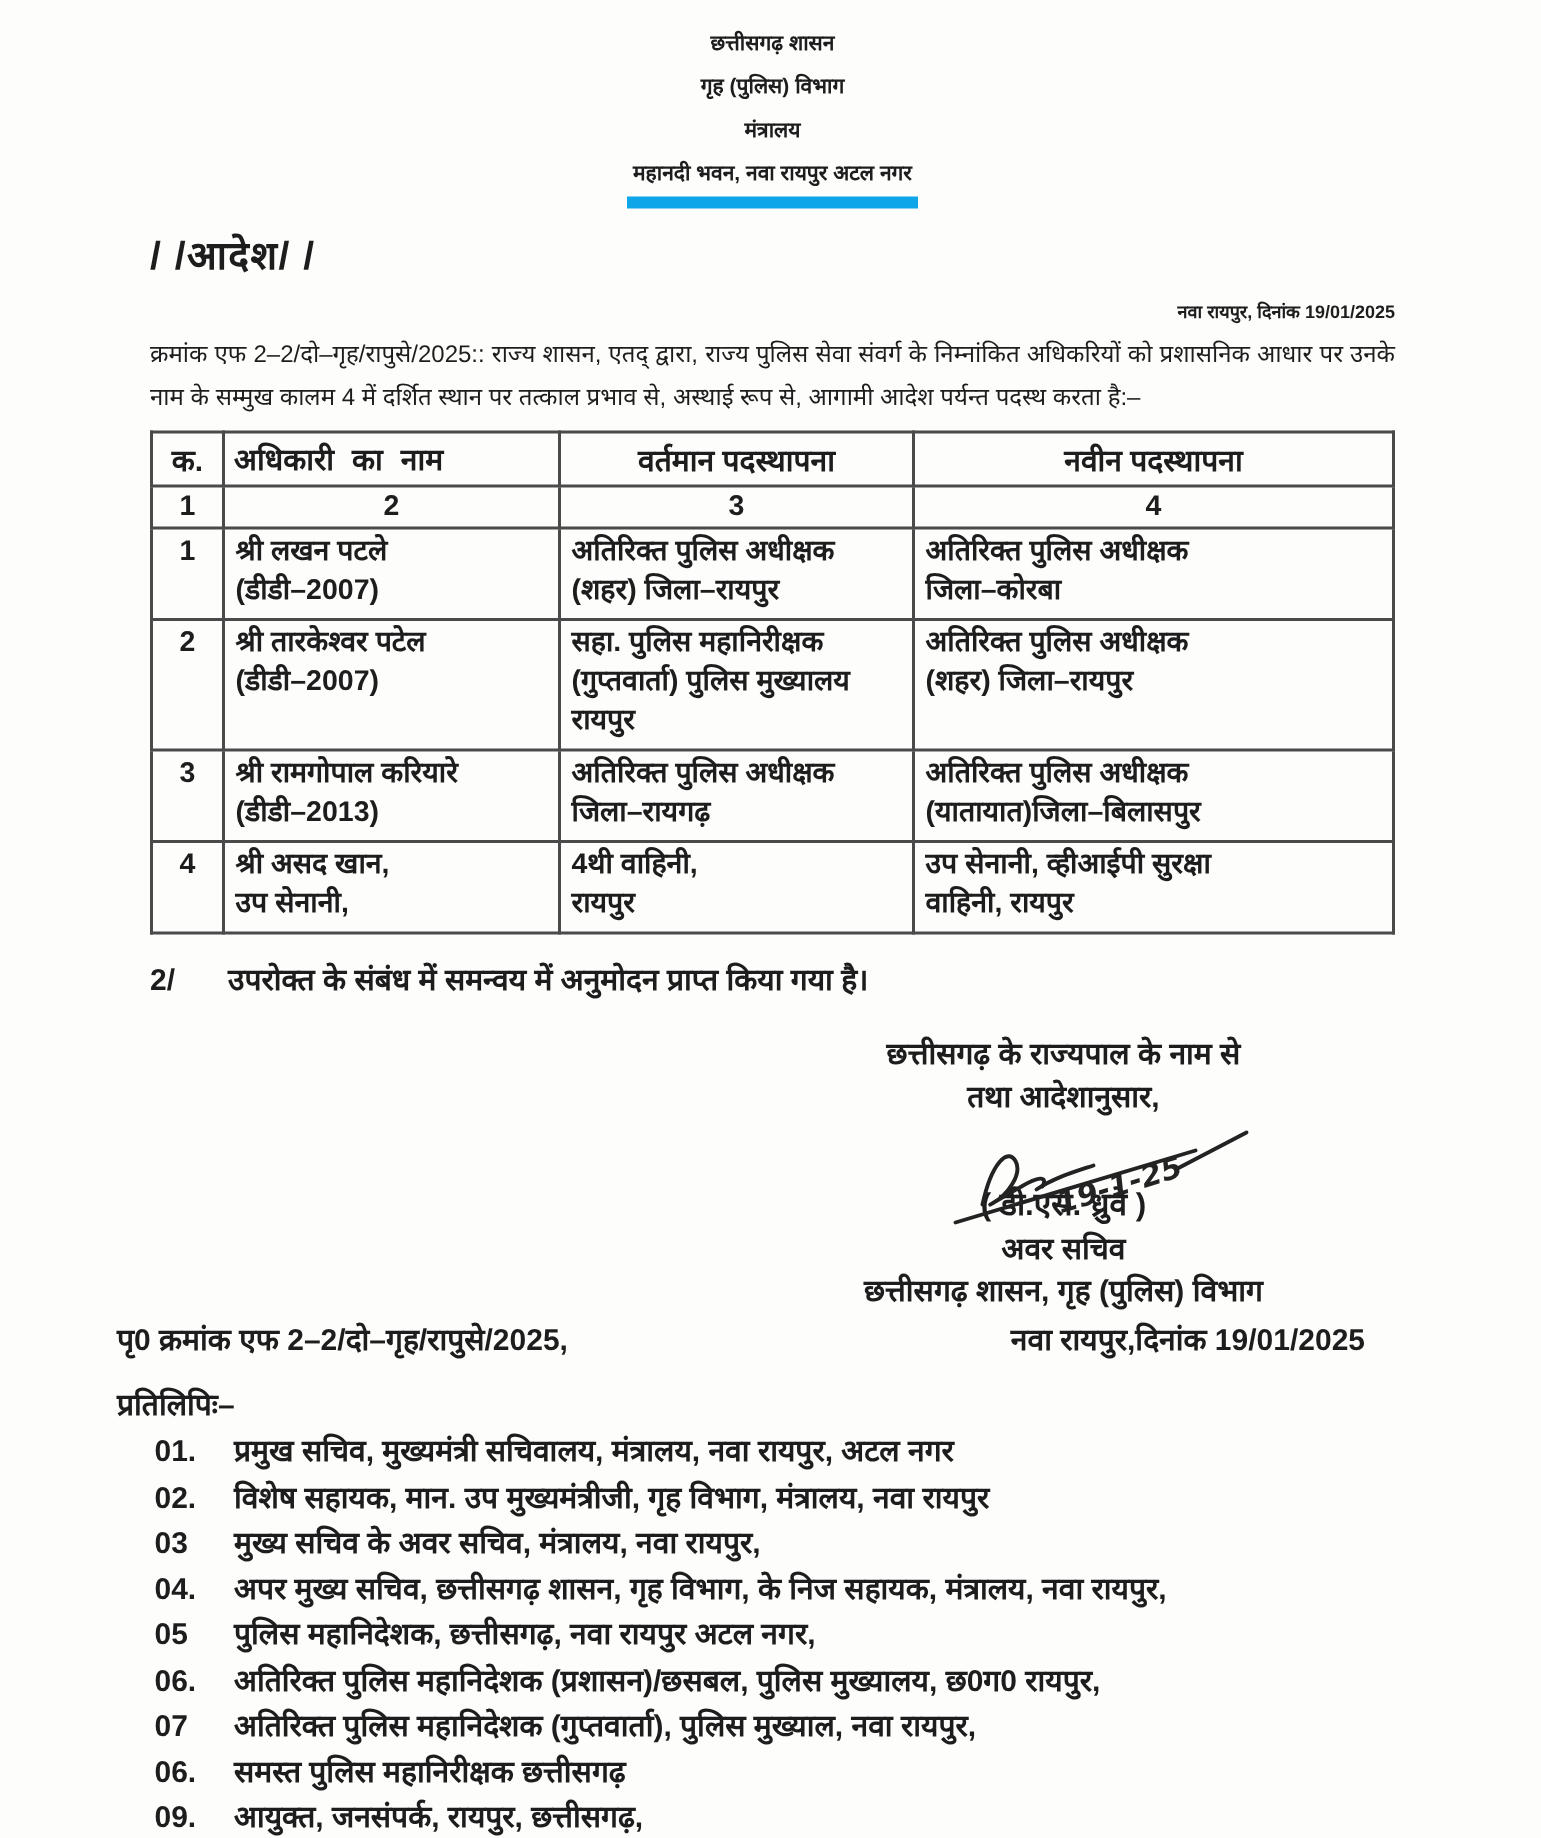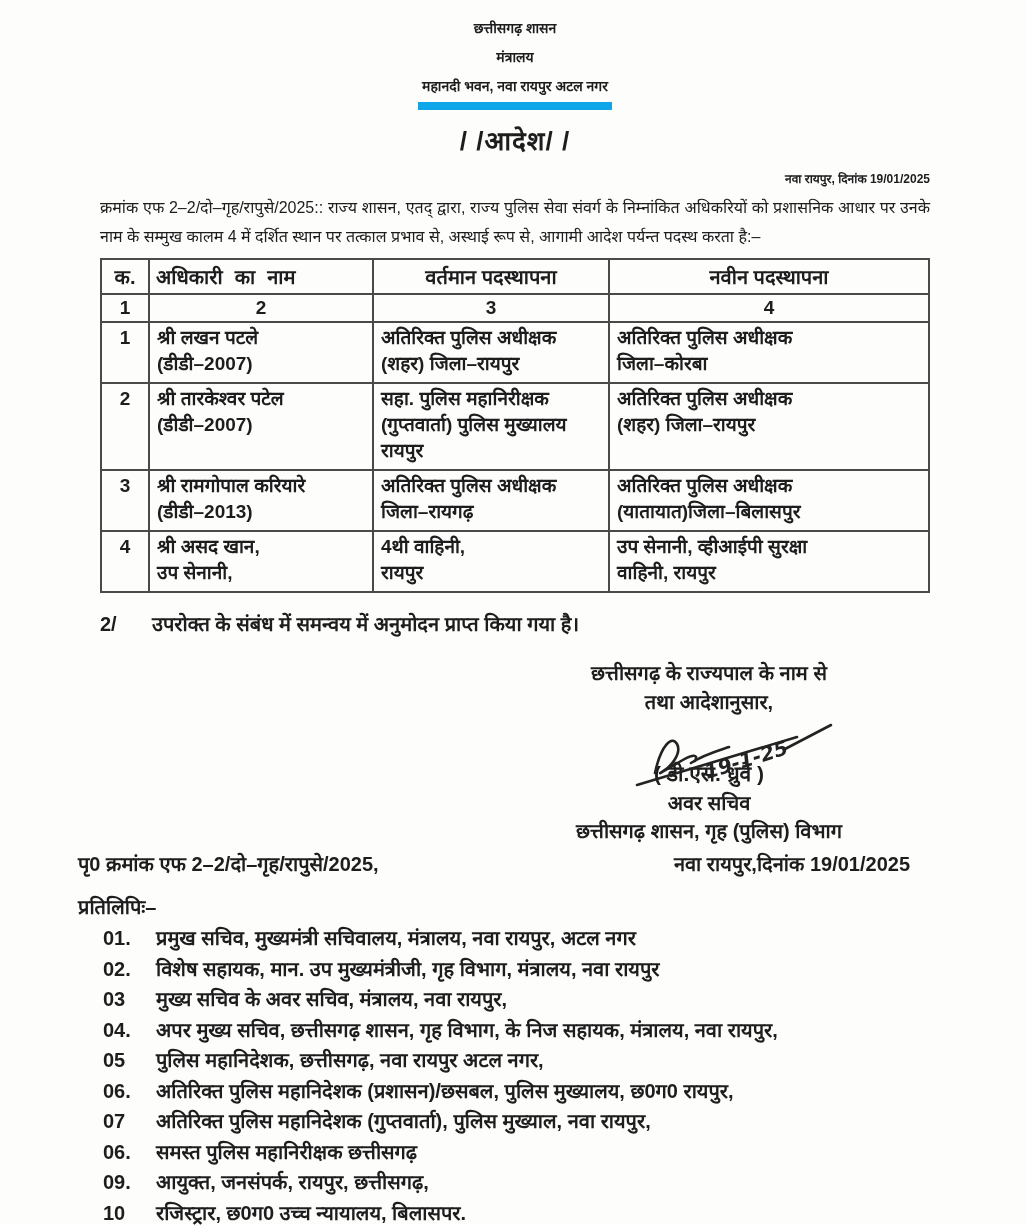--- a/index.html
+++ b/index.html
@@ -9,21 +9,21 @@
     background:#fdfdfc;
     color:#1d1d1d;
     font-family:"Liberation Sans","DejaVu Sans",sans-serif;
     overflow:hidden;
   }
   .doc { padding:14px 97px 0 100px; }
 
   .hdr { text-align:center; font-size:14px; line-height:29px; font-weight:700; }
   .hdr .underlined { display:inline-block; border-bottom:8px solid #0ea5e9; padding:0 4px 1px; }
 
-  .order-title { text-align:center; font-size:26px; font-weight:700; margin-top:12px; letter-spacing:1px; }
+  .order-title { font-size:26px; font-weight:700; margin-top:12px; letter-spacing:1px; }
 
   .date-line { text-align:right; font-size:12px; font-weight:600; margin-top:12px; }
 
   .para1 { font-size:16px; font-weight:400; line-height:29px; margin-top:6px; text-align:justify; }
 
   table { width:100%; border-collapse:collapse; margin-top:7px; }
   th, td { border:2px solid #4a4a4a; font-weight:600; }
   th { padding:3px 6px; font-size:20px; }
   th.left { text-align:left;font-family:Liberation Mono, monospace; }
   td { padding:2px 7px 5px; font-size:19px; line-height:26px; vertical-align:top; white-space:pre-line; }
@@ -48,20 +48,21 @@
   .copy-row { display:flex; line-height:30.5px; }
   .copy-num { width:78px; padding-left:25px; flex:none; }
 </style>
 </head>
 <body>
 
 <div class="doc">
 
   <div class="hdr">
     <div>छत्तीसगढ़ शासन</div>
+    <div>गृह (पुलिस) विभाग</div>
     <div>मंत्रालय</div>
     <div><span class="underlined">महानदी भवन, नवा रायपुर अटल नगर</span></div>
   </div>
 
   <div class="order-title">/ /आदेश/ /</div>
 
   <div class="date-line">नवा रायपुर, दिनांक 19/01/2025</div>
 
   <div class="para1">क्रमांक एफ 2–2/दो–गृह/रापुसे/2025:: राज्य शासन, एतद् द्वारा, राज्य पुलिस सेवा संवर्ग के निम्नांकित अधिकरियों को प्रशासनिक आधार पर उनके नाम के सम्मुख कालम 4 में दर्शित स्थान पर तत्काल प्रभाव से, अस्थाई रूप से, आगामी आदेश पर्यन्त पदस्थ करता है:–</div>
 

